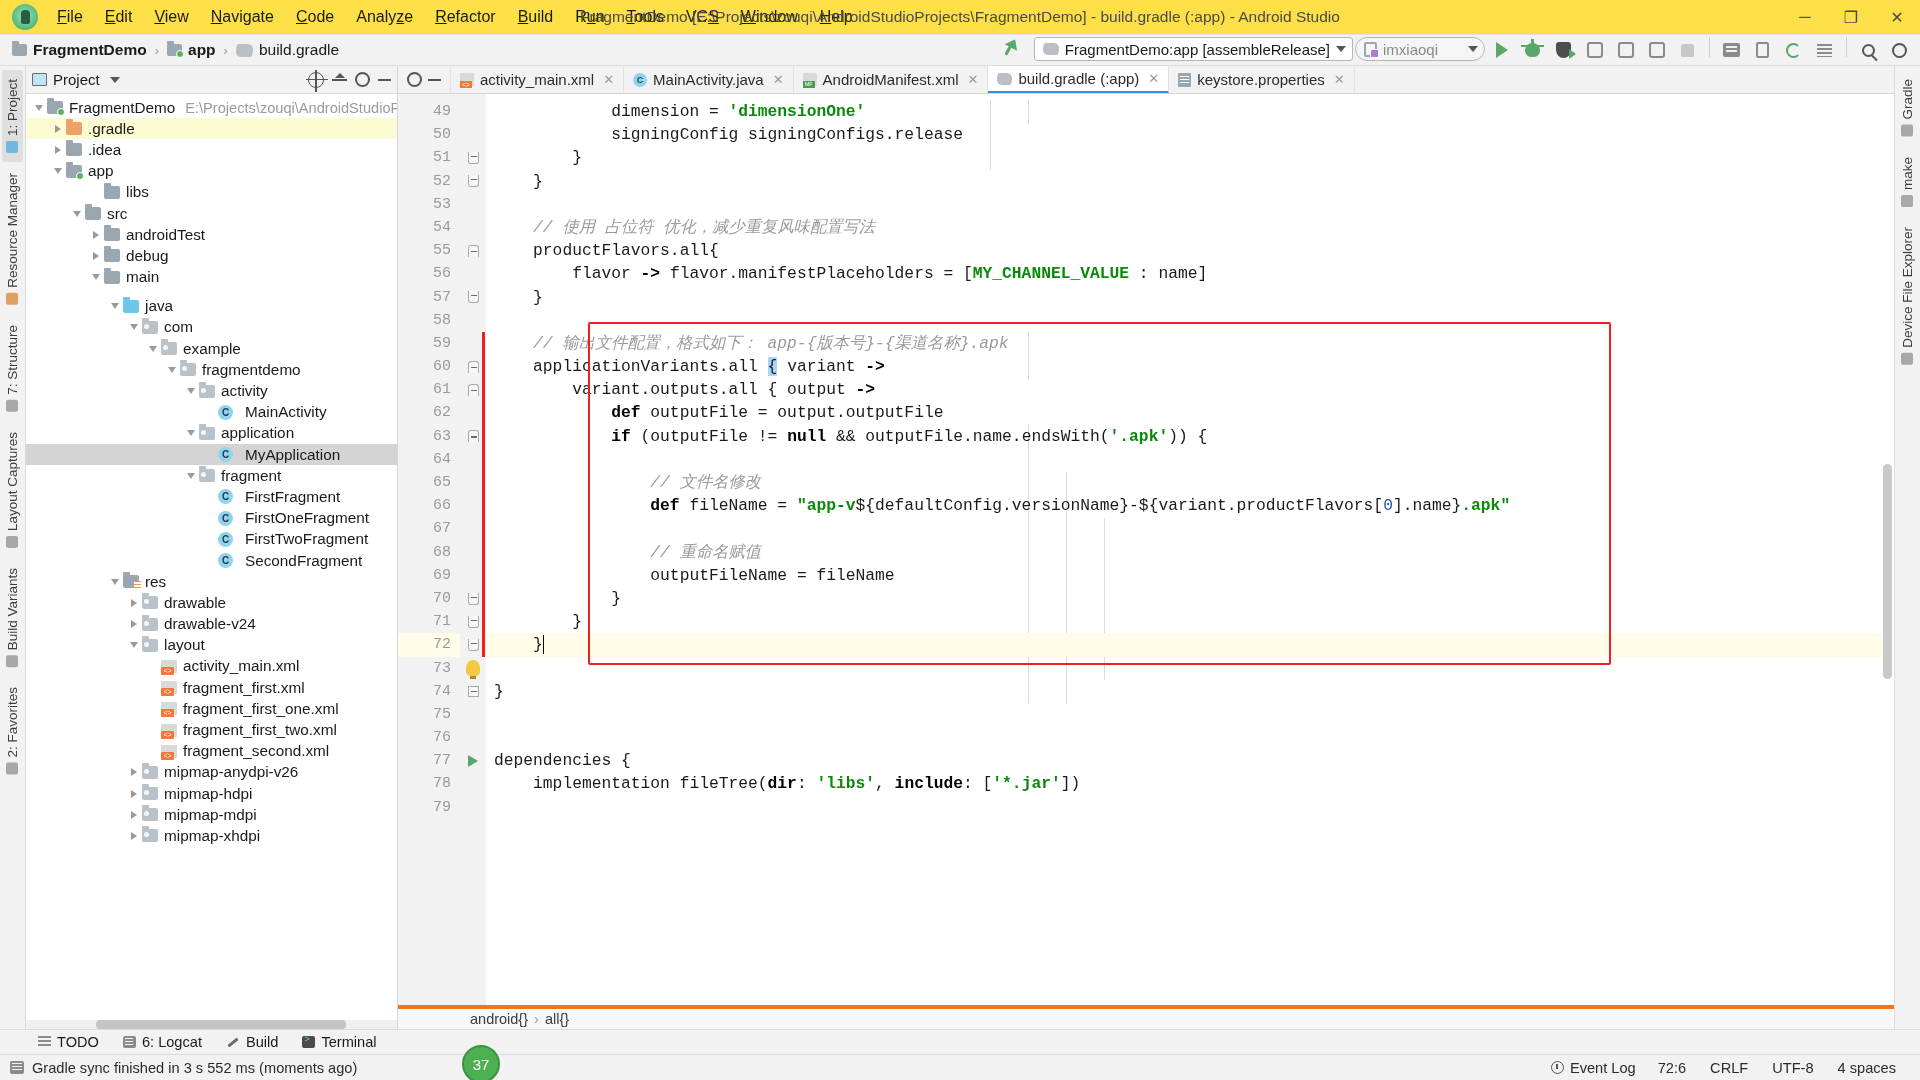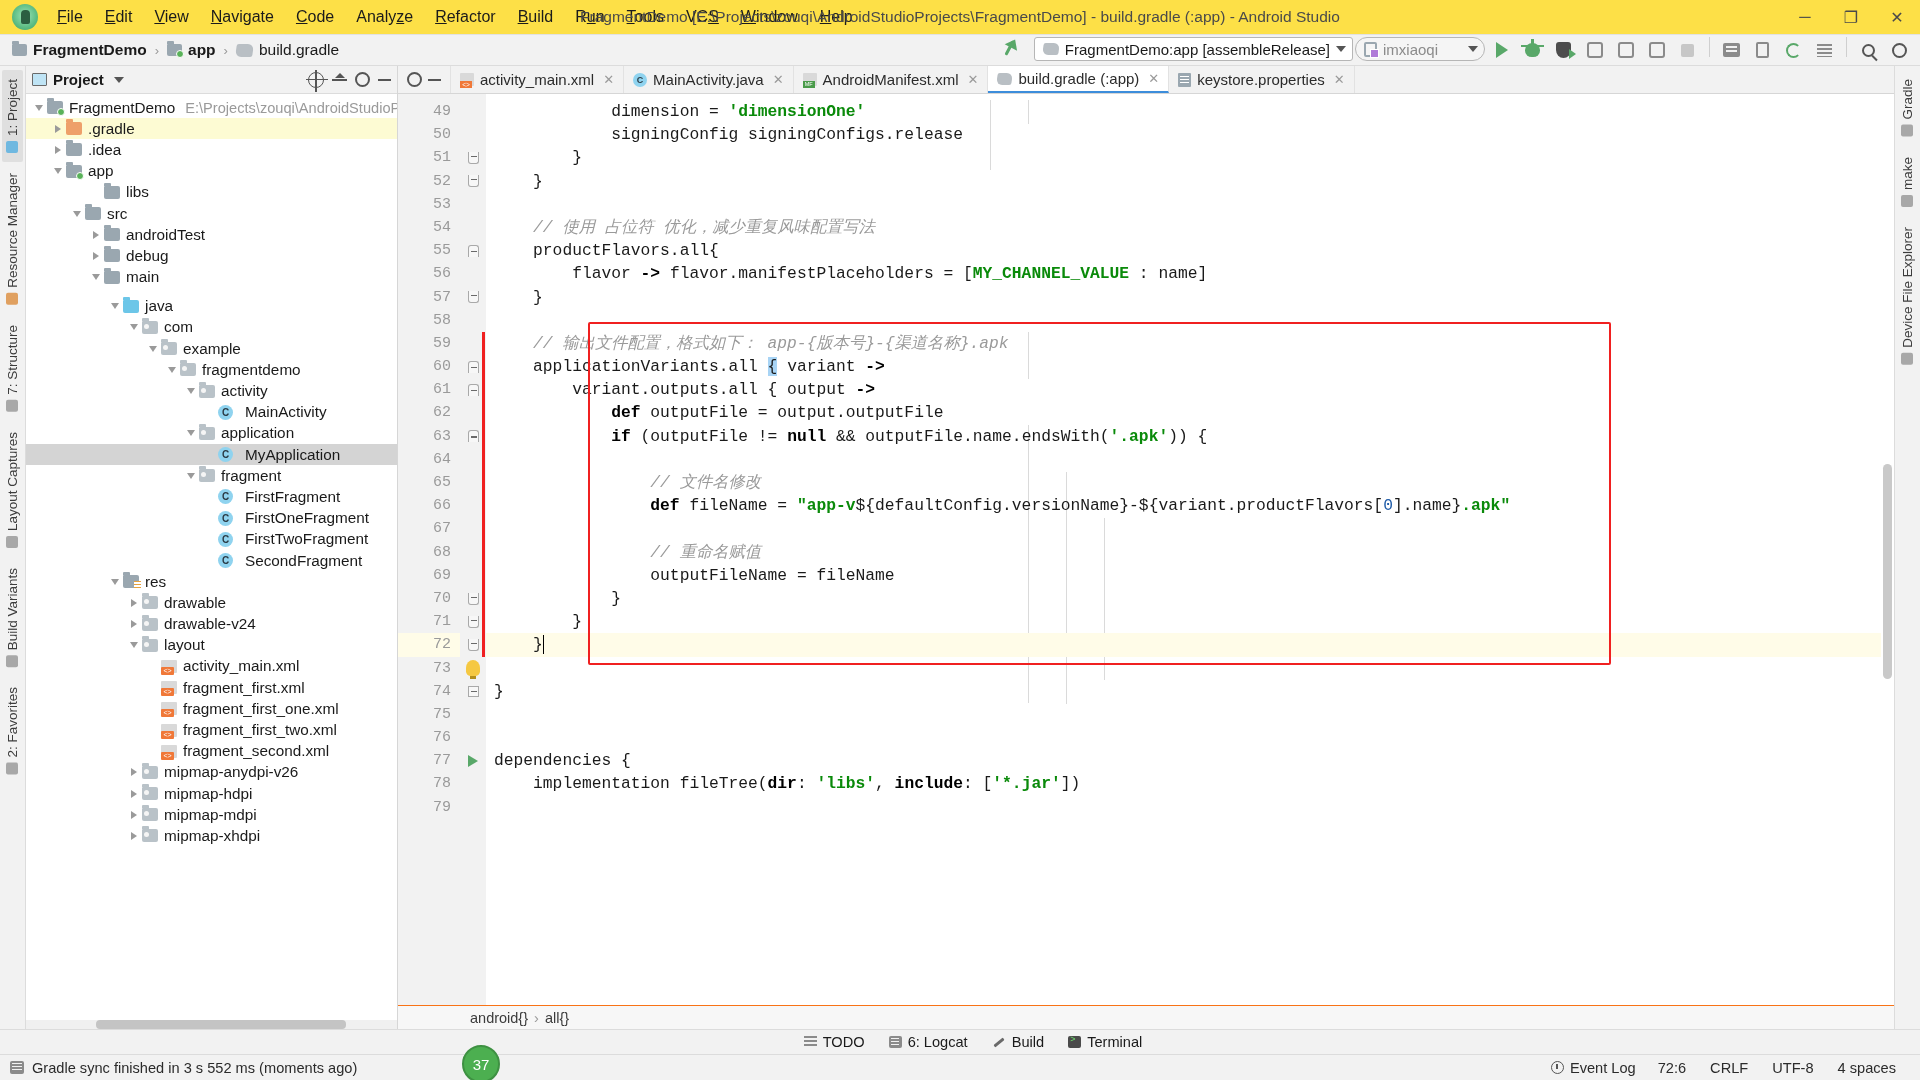--- a/index.html
+++ b/index.html
@@ -133,21 +133,21 @@
 
   
   .project-panel {
     width:372px; min-width:372px; background:#ffffff; display:flex; flex-direction:column;
     border-right:1px solid #d6d6d6;
   }
   .panel-head {
     height:28px; min-height:28px; display:flex; align-items:center; padding:0 6px;
     background:#f2f2f2; border-bottom:1px solid #dcdcdc; gap:6px;
   }
-  .panel-title { font-size:15px; display:flex;align-items:center;gap:7px;font-weight:bold; }
+  .panel-title { font-size:15px; display:flex;align-items:center;gap:7px; }
   .pt-ico { width:15px;height:13px;border:1.5px solid #6a6a6a;background:#bfe4f5;border-radius:1px; }
   .ph-right { margin-left:auto; display:flex; align-items:center; gap:8px; }
   .ico-target { width:16px;height:16px;border:1.7px solid #555;border-radius:50%;position:relative;}
   .ico-target:before{content:"";position:absolute;left:-3px;top:6px;width:22px;height:1.7px;background:#555;}
   .ico-target:after{content:"";position:absolute;top:-3px;left:6px;width:1.7px;height:22px;background:#555;}
   .ico-collapse{ width:15px;height:13px;position:relative; }
   .ico-collapse:before{content:"";position:absolute;left:0;top:6px;width:15px;height:1.7px;background:#555;}
   .ico-collapse:after{content:"";position:absolute;left:3px;top:0;border-left:5px solid transparent;border-right:5px solid transparent;border-bottom:5px solid #555;}
   .ico-gear{ width:15px;height:15px;border:2px solid #555;border-radius:50%; }
   .ico-min{ width:13px;height:2px;background:#555; }
@@ -252,28 +252,28 @@
   }
 
   .scrollbar-v {
     position:absolute; right:0; top:0; bottom:0; width:13px; background:#fff;
   }
   .scrollbar-v .thumb { position:absolute; right:2px; width:9px; background:#c9c9c9; border-radius:5px;}
 
   .breadcrumb-bottom {
     height:24px;min-height:24px; display:flex; align-items:center; gap:6px;
     padding-left:72px; font-size:14.5px; color:#3c3c3c; background:#f7f7f7;
-    border-top:1px solid #f97316;
+    border-top:4px solid #f97316;
   }
   .bc-sep { color:#9a9a9a; }
 
   
   .bottombar {
     height:25px;min-height:25px; display:flex; align-items:center; gap:0;
-    background:#f2f2f2; border-top:1px solid #dcdcdc; padding-left:26px;justify-content:center;
+    background:#f2f2f2; border-top:1px solid #dcdcdc; padding-left:26px;
   }
   .btab { display:flex;align-items:center;gap:6px; padding:2px 12px; font-size:14.6px; cursor:default;}
   .bi { width:13px;height:12px;flex:none; }
   .bi.todo { background:linear-gradient(#8b8b8b 2px,transparent 2px) 0 0/100% 4px; }
   .bi.logcat { background:#8b8b8b; border-radius:2px; position:relative;}
   .bi.logcat:after{content:"";position:absolute;left:2px;top:2px;width:8px;height:1.3px;background:#f2f2f2;box-shadow:0 3px 0 #f2f2f2,0 6px 0 #f2f2f2;}
   .bi.build { width:14px;height:14px;position:relative;}
   .bi.build:before{content:"";position:absolute;left:1px;top:6px;width:12px;height:3px;background:#6a6a6a;transform:rotate(-40deg);border-radius:1px;}
   .bi.term { background:#4a4a4a; border-radius:2px; position:relative;}
   .bi.term:after{content:">";position:absolute;left:2px;top:-2px;color:#6fe06f;font-size:9px;}

